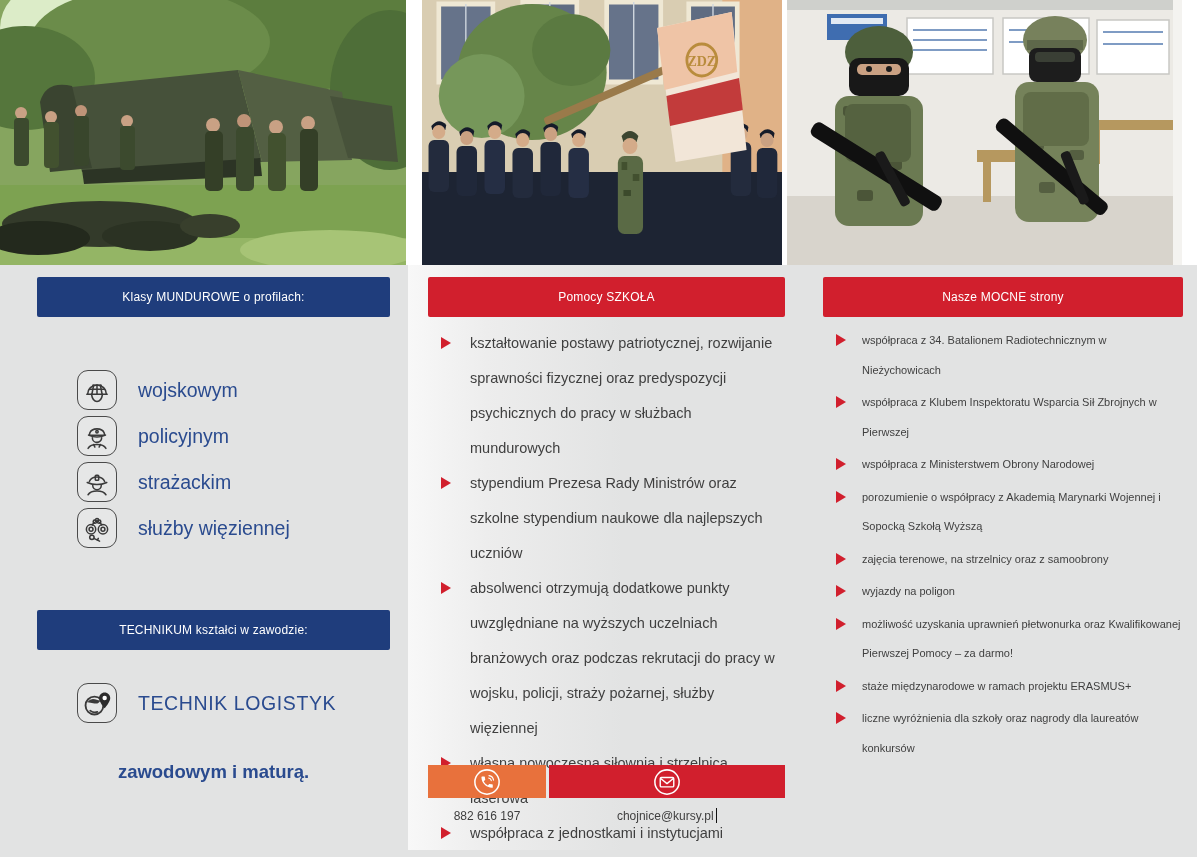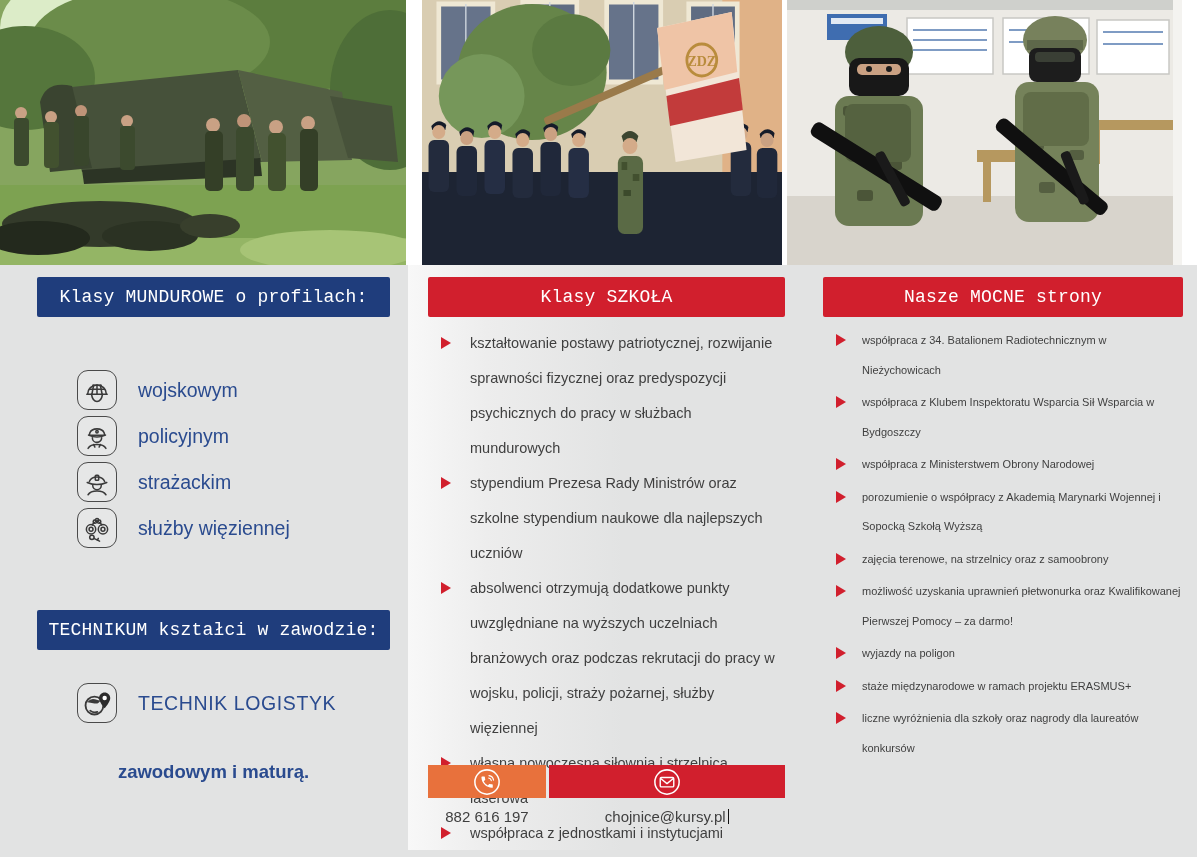--- a/index.html
+++ b/index.html
@@ -20,21 +20,21 @@
   .mid-band{position:absolute;left:408px;top:265px;width:392px;height:585px;
     background:linear-gradient(90deg,#f8f8f8 0%,#ededed 20%,rgba(226,227,227,0) 55%);}
 
   
   .col{position:absolute;top:277px;}
   .col-left{left:37px;width:353px;height:560px;}
   .col-mid{left:428px;width:357px;height:560px;}
   .col-right{left:823px;width:360px;height:570px;}
 
   .hdr{height:40px;display:flex;align-items:center;justify-content:center;
-    color:#fff;font-size:18px;letter-spacing:.2px;border-radius:2px;font-family:Liberation Mono, monospace;}
+    color:#fff;font-size:12px;letter-spacing:.2px;border-radius:2px;}
   .hdr-blue{background:var(--blue);}
   .hdr-red{background:var(--red);}
 
   
   .profiles{position:absolute;left:0;top:93px;width:100%;}
   .prow{display:flex;align-items:center;gap:21px;padding-left:40px;margin-bottom:6px;height:40px;}
   .pi{width:40px;height:40px;border:1.6px solid #4a4a4a;border-radius:11px;box-sizing:border-box;
     display:flex;align-items:center;justify-content:center;background:rgba(255,255,255,.15);}
   .pi svg{width:34px;height:34px;stroke:var(--ink);stroke-width:1.8;fill:none;
     stroke-linecap:round;stroke-linejoin:round;}
@@ -57,21 +57,21 @@
   .col-right ul.blist li{padding-left:39px;font-size:11px;line-height:29.5px;margin-bottom:3px;}
   .col-right ul.blist li::before{top:8px;}
 
   
   .contact{position:absolute;left:0;top:488px;width:100%;display:flex;gap:3px;}
   .cbtn{height:33px;display:flex;align-items:center;justify-content:center;cursor:pointer;}
   .cbtn svg{width:28px;height:28px;}
   .cbtn-phone{width:118px;background:var(--orange);}
   .cbtn-mail{width:236px;background:var(--red);}
   .contact-labels{position:absolute;left:0;top:531px;width:100%;display:flex;gap:3px;
-    font-size:15px;color:var(--text);}
+    font-size:12px;color:var(--text);}
   .clab{display:flex;align-items:center;justify-content:center;}
   .clab-phone{width:118px;}
   .clab-mail{width:236px;}
   .caret{display:inline-block;width:1.5px;height:15px;background:#111;margin-left:2px;vertical-align:-2px;}
 </style>
 </head>
 <body>
 
 <div class="page">
 
@@ -371,21 +371,21 @@
       </div>
     </div>
 
     <div class="note">
       <div>zawodowym i maturą.</div>
     </div>
   </div>
 
   <div class="col col-mid">
     <div class="hdr hdr-red">
-      <span>Klasy SZKOŁA</span>
+      <span>Pomocy SZKOŁA</span>
     </div>
     <ul class="blist">
       <li>kształtowanie postawy patriotycznej, rozwijanie sprawności fizycznej oraz predyspozycji psychicznych do pracy w służbach mundurowych</li>
       <li>stypendium Prezesa Rady Ministrów oraz szkolne stypendium naukowe dla najlepszych uczniów</li>
       <li>absolwenci otrzymują dodatkowe punkty uwzględniane na wyższych uczelniach branżowych oraz podczas rekrutacji do pracy w wojsku, policji, straży pożarnej, służby więziennej</li>
       <li>własna nowoczesna siłownia i strzelnica laserowa</li>
       <li>współpraca z jednostkami i instytucjami wojskowymi, policją, strażą pożarną, służbą więzienną</li>
     </ul>
 
     <div class="contact">
@@ -415,24 +415,24 @@
       </div>
     </div>
   </div>
 
   <div class="col col-right">
     <div class="hdr hdr-red">
       <span>Nasze MOCNE strony</span>
     </div>
     <ul class="blist">
       <li>współpraca z 34. Batalionem Radiotechnicznym w Nieżychowicach</li>
-      <li>współpraca z Klubem Inspektoratu Wsparcia Sił Wsparcia w Bydgoszczy</li>
+      <li>współpraca z Klubem Inspektoratu Wsparcia Sił Zbrojnych w Pierwszej</li>
       <li>współpraca z Ministerstwem Obrony Narodowej</li>
       <li>porozumienie o współpracy z Akademią Marynarki Wojennej i Sopocką Szkołą Wyższą</li>
       <li>zajęcia terenowe, na strzelnicy oraz z samoobrony</li>
+      <li>wyjazdy na poligon</li>
       <li>możliwość uzyskania uprawnień płetwonurka oraz Kwalifikowanej Pierwszej Pomocy – za darmo!</li>
-      <li>wyjazdy na poligon</li>
       <li>staże międzynarodowe w ramach projektu ERASMUS+</li>
       <li>liczne wyróżnienia dla szkoły oraz nagrody dla laureatów konkursów</li>
     </ul>
   </div>
 
 </div>
 
 </body></html>

